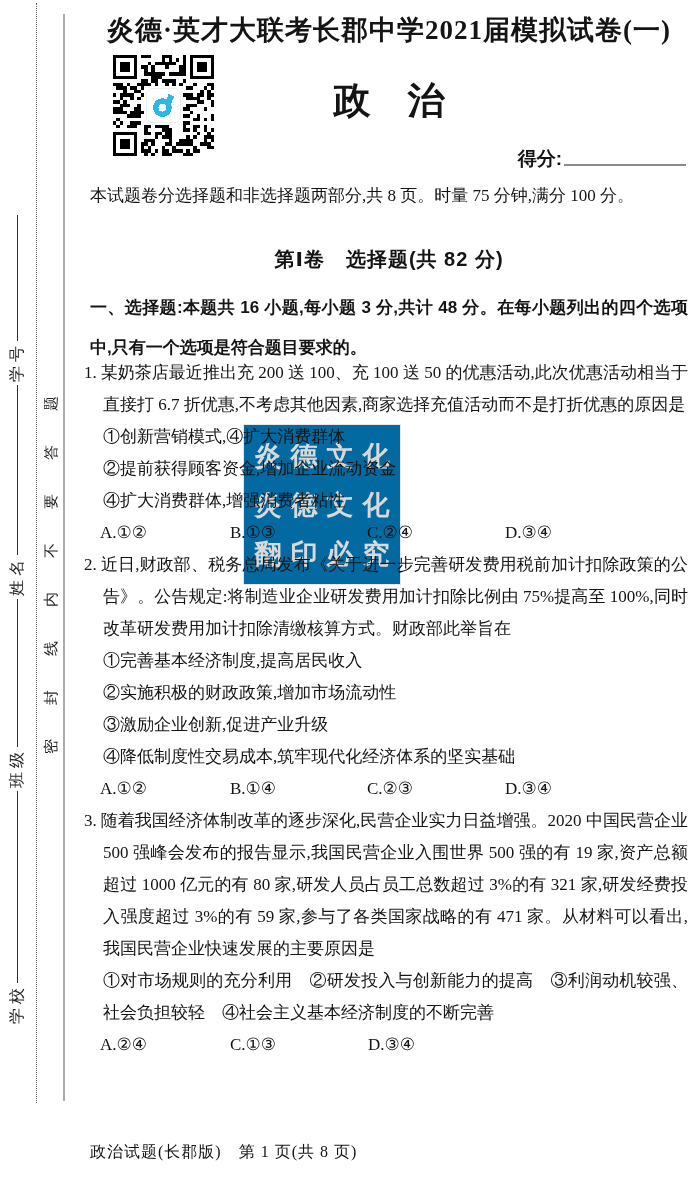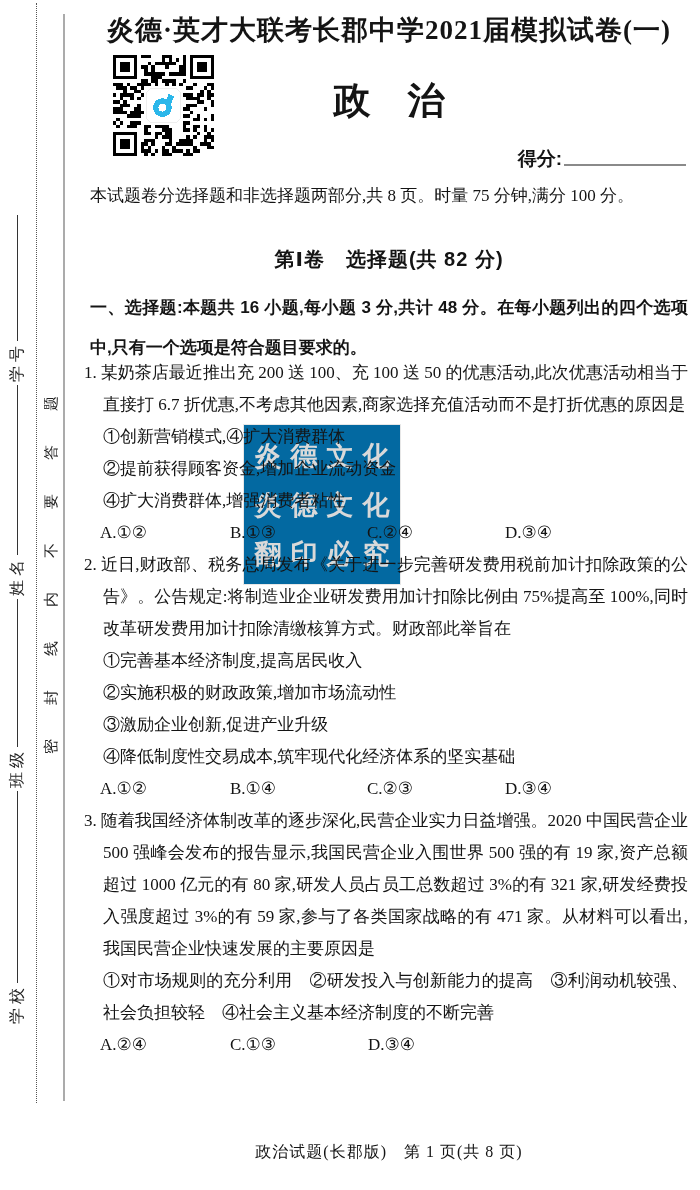--- a/index.html
+++ b/index.html
@@ -67,21 +67,21 @@
   }
 
   .questions{ position:absolute; top:357px; left:0; width:100%; font-size:17px; line-height:32px; }
   .stem{ margin-left:-6px; padding-left:19px; text-indent:-19px; text-align:justify; }
   .qnum{ margin-right:4px; }
   .item{ padding-left:13px; text-align:justify; }
   .choices{ display:flex; padding-left:10px; }
   .choices span{ display:inline-block; }
   .c1{ width:130px; } .c2{ width:137px; } .c3{ width:138px; } .c4{ width:auto; }
 
-  .footer{ position:absolute; top:1142px; left:0; width:100%; text-align:center; font-size:16px; letter-spacing:1px; }
+  .footer{ position:absolute; top:1142px; left:0; width:100%; text-align:left; font-size:16px; letter-spacing:1px; }
 </style>
 </head>
 <body>
 
 <div class="seal-fields">
   <span>学校</span>
     <span class="seal-blank b1"></span>
     <span>班级</span>
     <span class="seal-blank b2"></span>
     <span>姓名</span>

